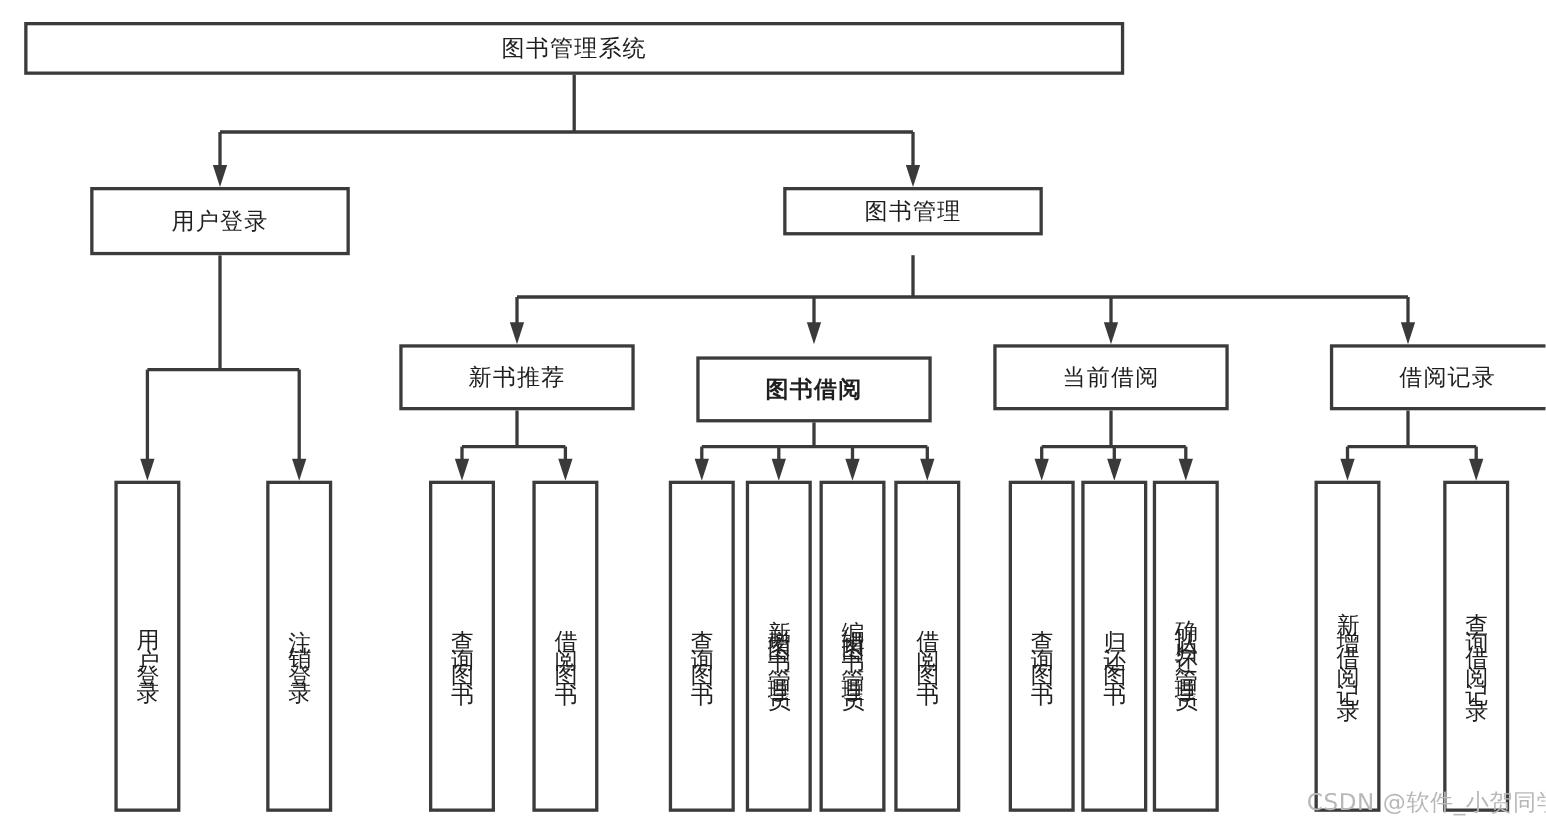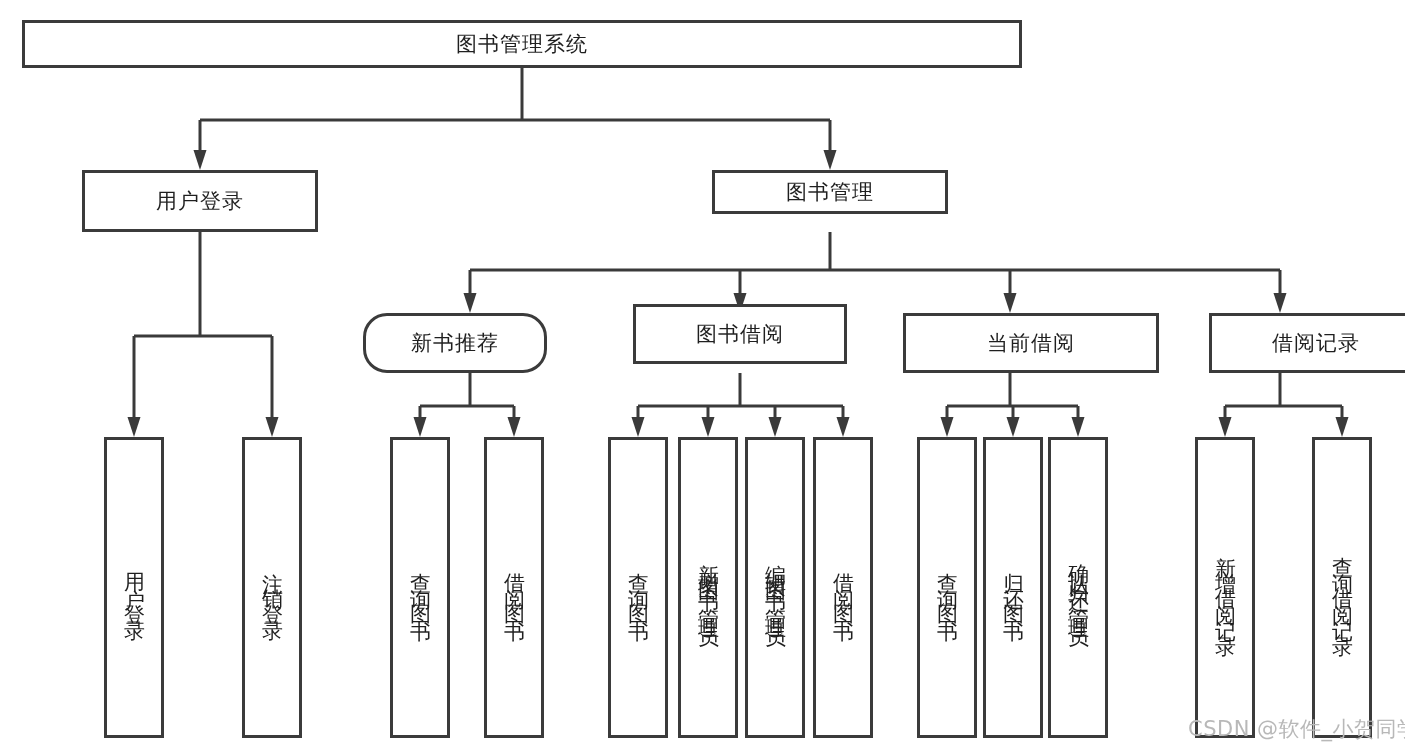--- a/index.html
+++ b/index.html
@@ -120,27 +120,27 @@
     <span>图书管理系统</span>
   </div>
 
   <div class="node" style="left:82px;top:170px;width:236px;height:62px;">
     <span>用户登录</span>
   </div>
   <div class="node" style="left:712px;top:170px;width:236px;height:44px;">
     <span>图书管理</span>
   </div>
 
-  <div class="node" style="left:363px;top:313px;width:184px;height:60px;border-radius:24px;">
+  <div class="node" style="left:363px;top:313px;width:214px;height:60px;">
     <span>新书推荐</span>
   </div>
-  <div class="node" style="left:633px;top:304px;width:214px;height:60px;">
+  <div class="node" style="left:633px;top:324px;width:214px;height:60px;font-weight:bold;">
     <span>图书借阅</span>
   </div>
-  <div class="node" style="left:903px;top:313px;width:256px;height:60px;align-items:center;">
+  <div class="node" style="left:903px;top:313px;width:214px;height:60px;align-items:center;">
     <span>当前借阅</span>
   </div>
   <div class="node" style="left:1173px;top:313px;width:214px;height:60px;margin-left:36px;">
     <span>借阅记录</span>
   </div>
 
   <div class="node leaf" style="left:104px;">
     <span class="leaf-label">用户登录</span>
   </div>
   <div class="node leaf" style="left:242px;">

